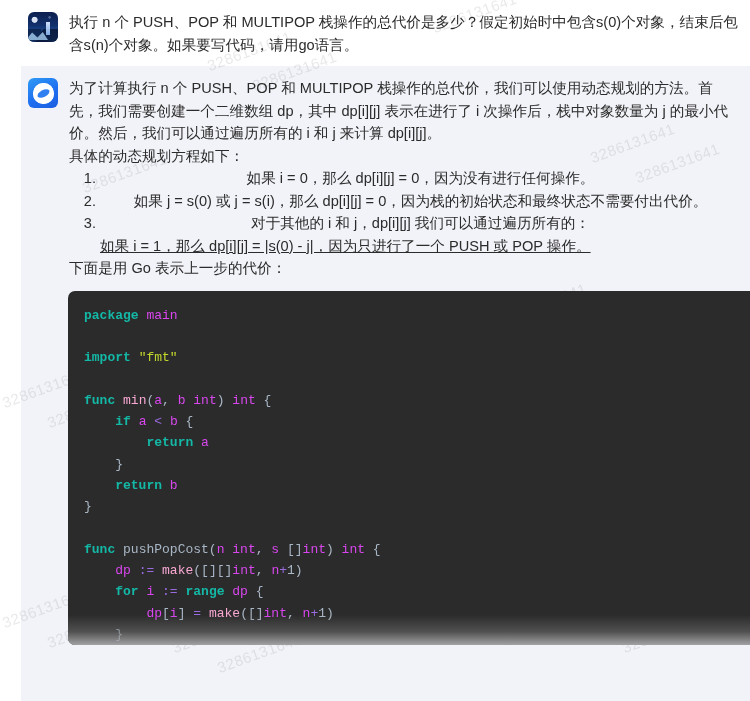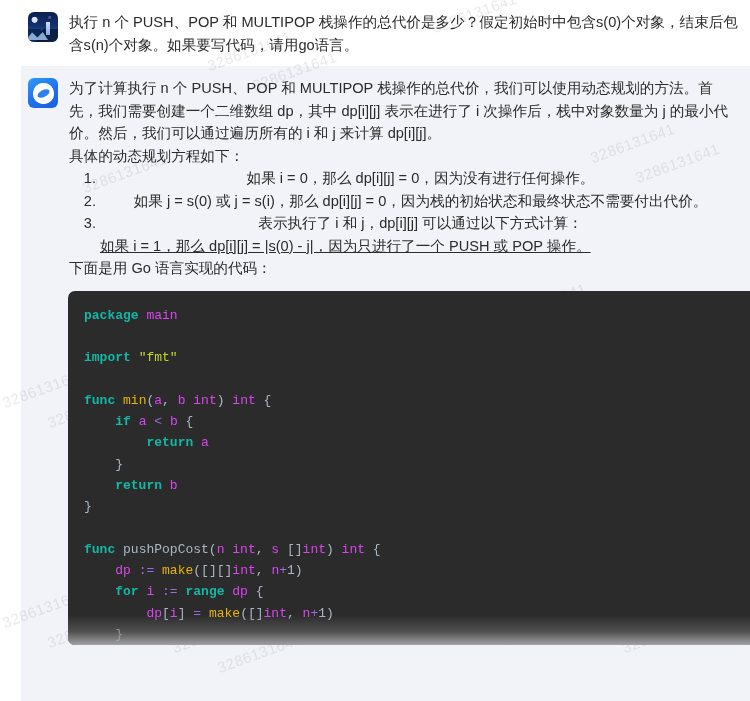--- a/index.html
+++ b/index.html
@@ -172,21 +172,21 @@
     height: 30px;
     background: linear-gradient(180deg, rgba(43,43,43,0) 0%, rgba(110,110,110,0.55) 55%, rgba(175,175,178,0.9) 100%);
     pointer-events: none;
   }
   
   .k  { color: #14b8a6; font-weight: bold; }   
   .fn { color: #a9b7c6; text-align: right; }   
   .id { color: #d946ef; }   
   .st { color: #c3d82c; }   
   .op { color: #9a6ae1; }   
-  .bi { color: #eab308; }   
+  .bi { color: #f9a8d4; }   
   .pn { color: #a9b7c6; }   
 </style>
 </head>
 <body>
 
 <div id="page">
 
   <div class="msg msg-user">
     <div class="avatar avatar-user">
       <div class="peak"></div>
@@ -202,28 +202,28 @@
     <div class="avatar avatar-bot">
       <span class="bot-mark"></span>
     </div>
     <div class="body">
       <p>为了计算执行 n 个 PUSH、POP 和 MULTIPOP 栈操作的总代价，我们可以使用动态规划的方法。首先，我们需要创建一个二维数组 dp，其中 dp[i][j] 表示在进行了 i 次操作后，栈中对象数量为 j 的最小代价。然后，我们可以通过遍历所有的 i 和 j 来计算 dp[i][j]。</p>
       <p class="tight">具体的动态规划方程如下：</p>
 
       <ol class="steps">
         <li>如果 i = 0，那么 dp[i][j] = 0，因为没有进行任何操作。</li>
         <li>如果 j = s(0) 或 j = s(i)，那么 dp[i][j] = 0，因为栈的初始状态和最终状态不需要付出代价。</li>
-        <li>表示执行了 i 和 j，dp[i][j] 可以通过以下方式计算：</li>
+        <li>对于其他的 i 和 j，dp[i][j] 我们可以通过遍历所有的：</li>
       </ol>
 
       <ul class="substeps">
         <li>如果 i = 1，那么 dp[i][j] = |s(0) - j|，因为只进行了一个 PUSH 或 POP 操作。</li>
       </ul>
 
-      <p class="tight">下面是用 Go 语言实现的代码：</p>
+      <p class="tight">下面是用 Go 表示上一步的代价：</p>
 
       <div class="code-wrap">
         <pre class="code"><span><span class="k">package</span> <span class="id">main</span>
 
 <span class="k">import</span> <span class="st">"fmt"</span>
 
 <span class="k">func</span> <span class="bi">min</span><span class="pn">(</span><span class="id">a</span><span class="pn">,</span> <span class="id">b</span> <span class="id">int</span><span class="pn">)</span> <span class="id">int</span> <span class="pn">{</span>
     <span class="k">if</span> <span class="id">a</span> <span class="op">&lt;</span> <span class="id">b</span> <span class="pn">{</span>
         <span class="k">return</span> <span class="id">a</span>
     <span class="pn">}</span>

